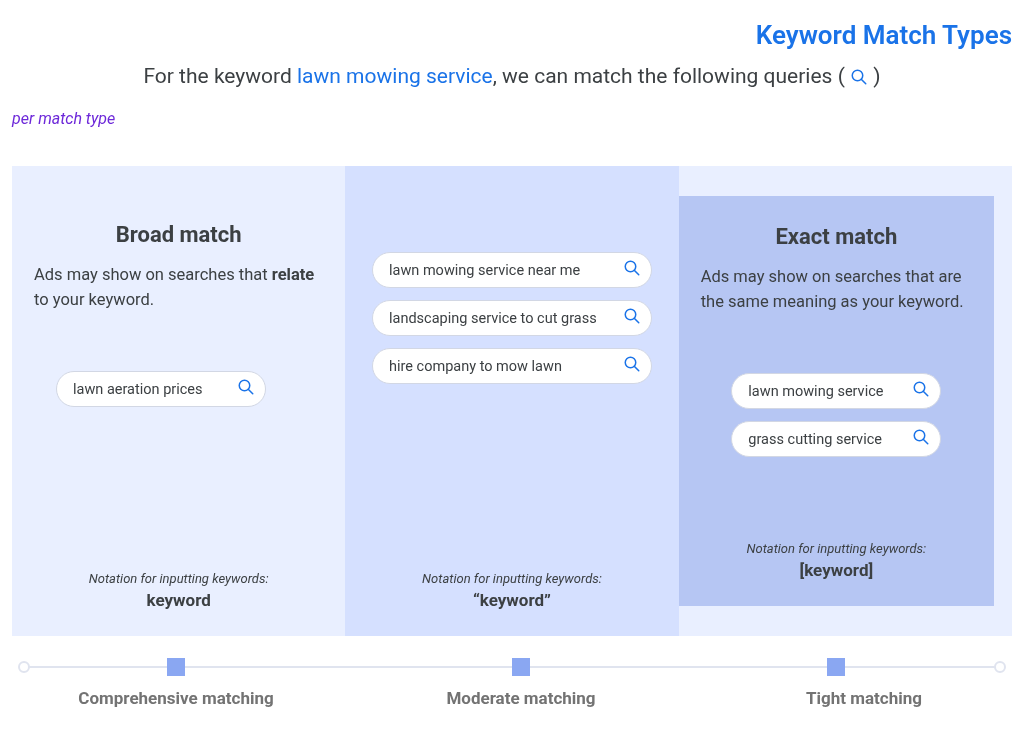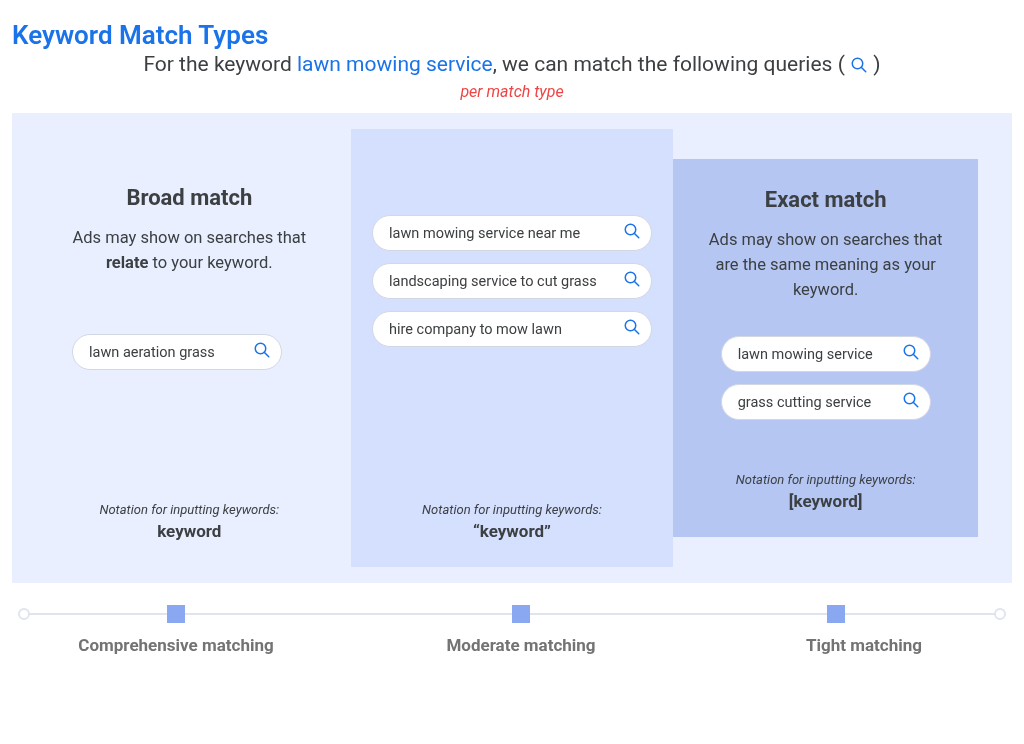--- a/index.html
+++ b/index.html
@@ -6,49 +6,48 @@
   body {
     font-family: -apple-system, BlinkMacSystemFont, "Segoe UI", Roboto, Arial, sans-serif;
     background: #fff;
     width: 1024px;
     height: 744px;
     overflow: hidden;
     color: #3c4043;
   }
   .wrap { padding: 20px 12px 0 12px; }
   .title {
-    text-align: left;
+    text-align: right;
     color: #1a73e8;
     font-size: 26px;
     font-weight: 600;
-    margin-bottom: 2px;
+    margin-bottom: 14px;
   }
   .subtitle {
     text-align: center;
     font-size: 21px;
     color: #3c4043;
-    margin-bottom: 6px;
+    margin-bottom: 21px;
   }
   .kw-highlight { color: #1a73e8; }
   .subtitle .search-inline {
     display: inline-flex;
     vertical-align: -3px;
   }
   .per-match {
-    text-align: center;
     font-style: italic;
-    color: #ef4444;
+    color: #6d28d9;
     font-size: 16px;
-    margin-bottom: 12px;
+    margin-bottom: 38px;
   }
   .panel {
     background: #e9efff;
     display: flex;
     justify-content: space-between;
-    padding: 16px;
+    padding: 0;
     height: 470px;
   }
   .col {
     width: 33.33%;
     padding: 56px 22px 26px 22px;
     display: flex;
     flex-direction: column;
     align-items: center;
   }
   .col.phrase { background: #d5e0ff; }
@@ -60,21 +59,20 @@
   }
   .col h3 {
     font-size: 22px;
     font-weight: 700;
     color: #3c4043;
     margin-bottom: 16px;
   }
   .desc {
     font-size: 16.5px;
     line-height: 1.5;
-    text-align: center;
     color: #3c4043;
     min-height: 78px;
   }
   .desc b { font-weight: 700; }
   .pills {
     margin-top: 30px;
     width: 100%;
     display: flex;
     flex-direction: column;
     gap: 12px;
@@ -172,21 +170,21 @@
 
   <div class="panel">
 
     <div class="col broad">
       <h3>Broad match</h3>
       <div class="desc">
         <span>Ads may show on searches that </span><b>relate</b><span> to your keyword.</span>
       </div>
       <div class="pills">
         <div class="pill">
-          <span class="pill-text">lawn aeration grass</span>
+          <span class="pill-text">lawn aeration prices</span>
           <span><svg class="mag" viewBox="0 0 24 24">
                 <circle cx="10" cy="10" r="7"></circle>
                 <line x1="15" y1="15" x2="21" y2="21"></line>
               </svg></span>
         </div>
       </div>
       <div class="notation">Notation for inputting keywords:</div>
       <div class="notation-val">keyword</div>
     </div>
 

